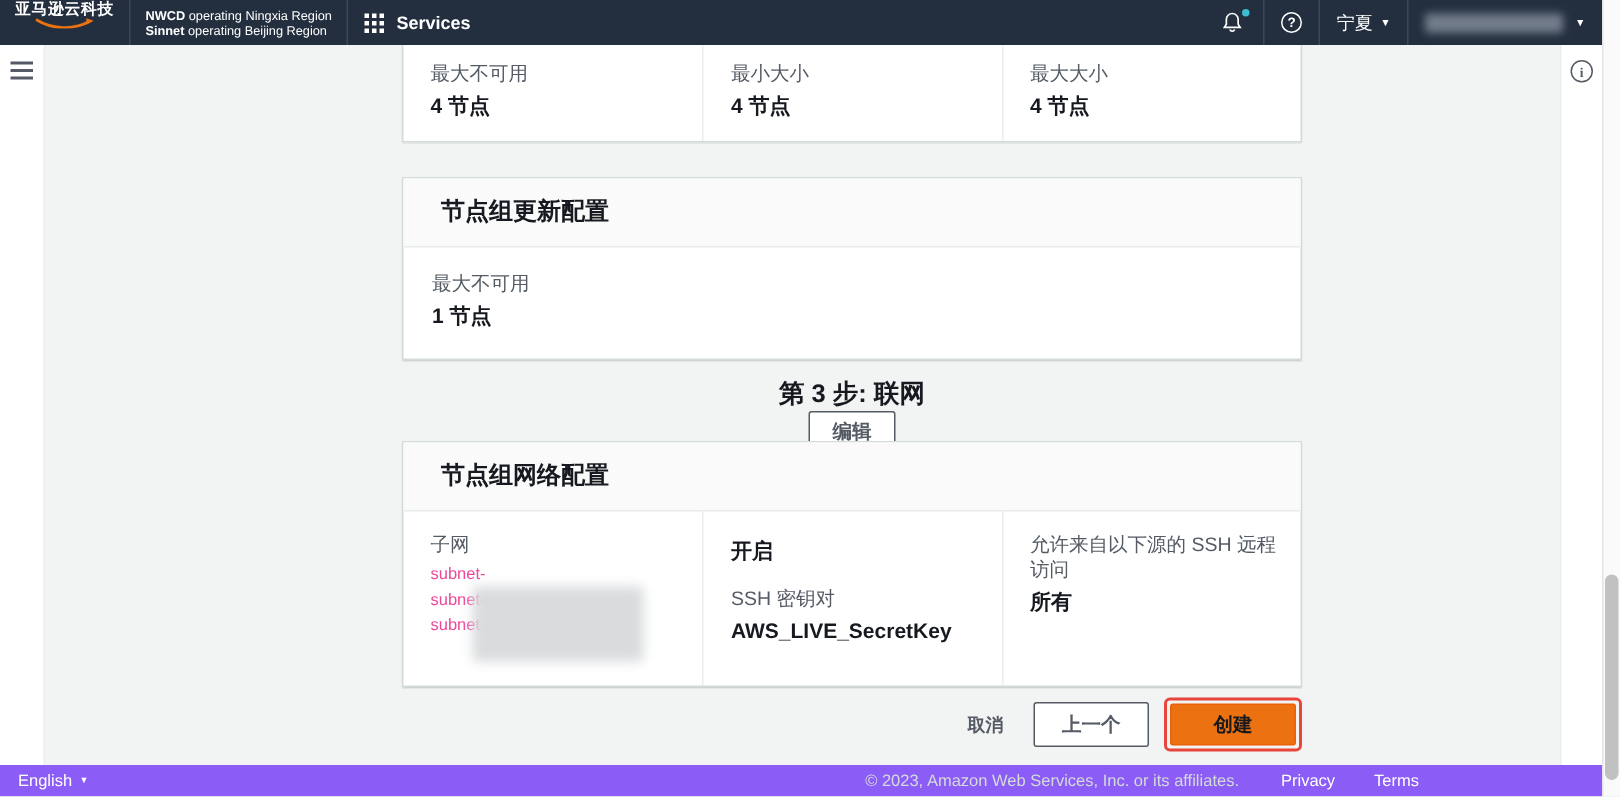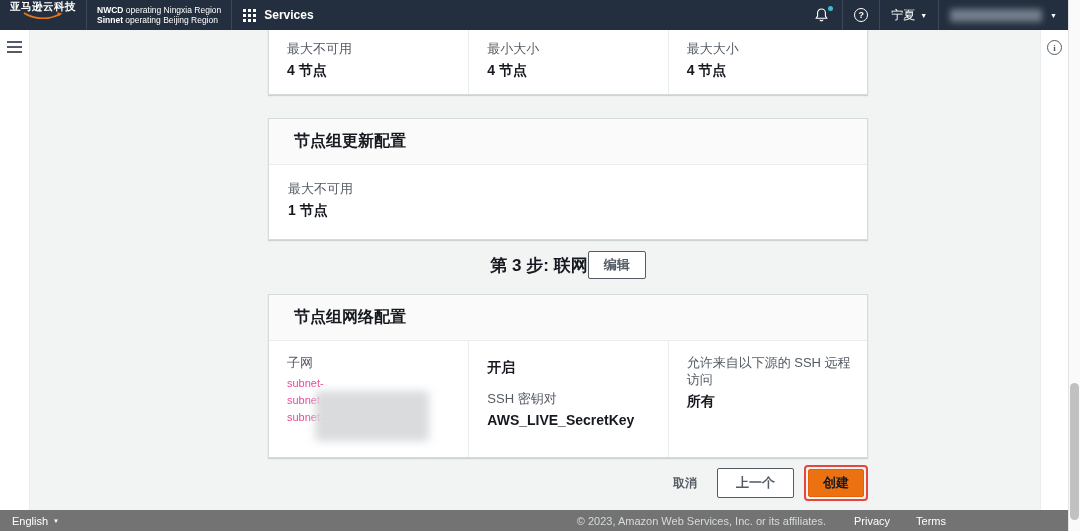--- a/index.html
+++ b/index.html
@@ -52,44 +52,44 @@
   .card-top { position:absolute; left:0; top:30px; width:600px; height:65px; background:#fff;
               border:1px solid #d5dbdb; border-top:none; box-shadow:0 1px 1px rgba(0,28,36,.15);
               display:flex; }
   .card-top .col { width:200px; padding:10px 0 0 18px; }
   .card-top .col + .col { border-left:1px solid #eaeded; }
 
   .card-update { position:absolute; left:0; top:118px; width:600px; }
   .card-update .card-body { padding:15px 19px 20px 19px; }
 
   .step-row { position:absolute; left:0; top:251px; width:600px; height:28px;
-              display:flex; align-items:center; justify-content:center; }
+              display:flex; align-items:center; justify-content:space-between;flex-direction:column; }
   .step-title { font-size:17px; font-weight:bold; color:#16191f; }
   .btn-secondary { background:#fff; border:1px solid #545b64; border-radius:2px; color:#545b64;
                    font-size:13px; font-weight:bold; padding:4px 15px; cursor:pointer; font-family:inherit; }
 
   .card-network { position:absolute; left:0; top:294px; width:600px; }
   .nbody { display:flex; min-height:116px; }
   .nbody .col { width:200px; padding:13px 14px 14px 18px; position:relative; }
   .nbody .col + .col { border-left:1px solid #eaeded; }
   .subnet-line { font-size:11px; color:#ec4899; line-height:17px; }
   .subnet-blur { position:absolute; left:46px; top:50px; width:114px; height:50px; background:#d9dbdd; filter:blur(4px); border-radius:2px; }
   .gap { height:14px; }
 
   .actions-row { position:absolute; left:0; top:466px; width:600px; height:34px;
                  display:flex; align-items:center; justify-content:flex-end; }
   .btn-link { background:none; border:none; color:#545b64; font-size:12px; font-weight:bold; cursor:pointer;
               margin-right:20px; font-family:inherit; }
   .btn-prev { margin-right:10px; padding:5px 18px; }
   .highlight-box { border:2px solid #e8453c; border-radius:4px; padding:2px; }
   .btn-primary { background:#ec7211; border:1px solid #eb5f07; border-radius:2px; color:#16191f;
-                 font-size:13px; font-weight:bold; padding:4px 14px; cursor:pointer; font-family:inherit; }
-
-  
-  .footer { position:absolute; left:0; bottom:0; width:1068px; height:21px; background:#737373;
+                 font-size:13px; font-weight:bold; padding:4px 28px; cursor:pointer; font-family:inherit; }
+
+  
+  .footer { position:absolute; left:0; bottom:0; width:1068px; height:21px; background:#8b5cf6;
             display:flex; align-items:center; color:#fff; font-size:11px; padding:0 12px; z-index:20; }
   .footer .lang { display:flex; align-items:center; cursor:pointer; }
   .footer .lang .caret { margin-left:5px; font-size:6px; }
   .footer-right { margin-left:auto; display:flex; align-items:center; }
   .footer-right .copy { color:#d5dbdb; margin-right:28px; }
   .footer-link { color:#fff; margin-left:0; margin-right:26px; cursor:pointer; }
   .footer-link:last-child { margin-right:110px; }
 </style>
 </head>
 <body>

